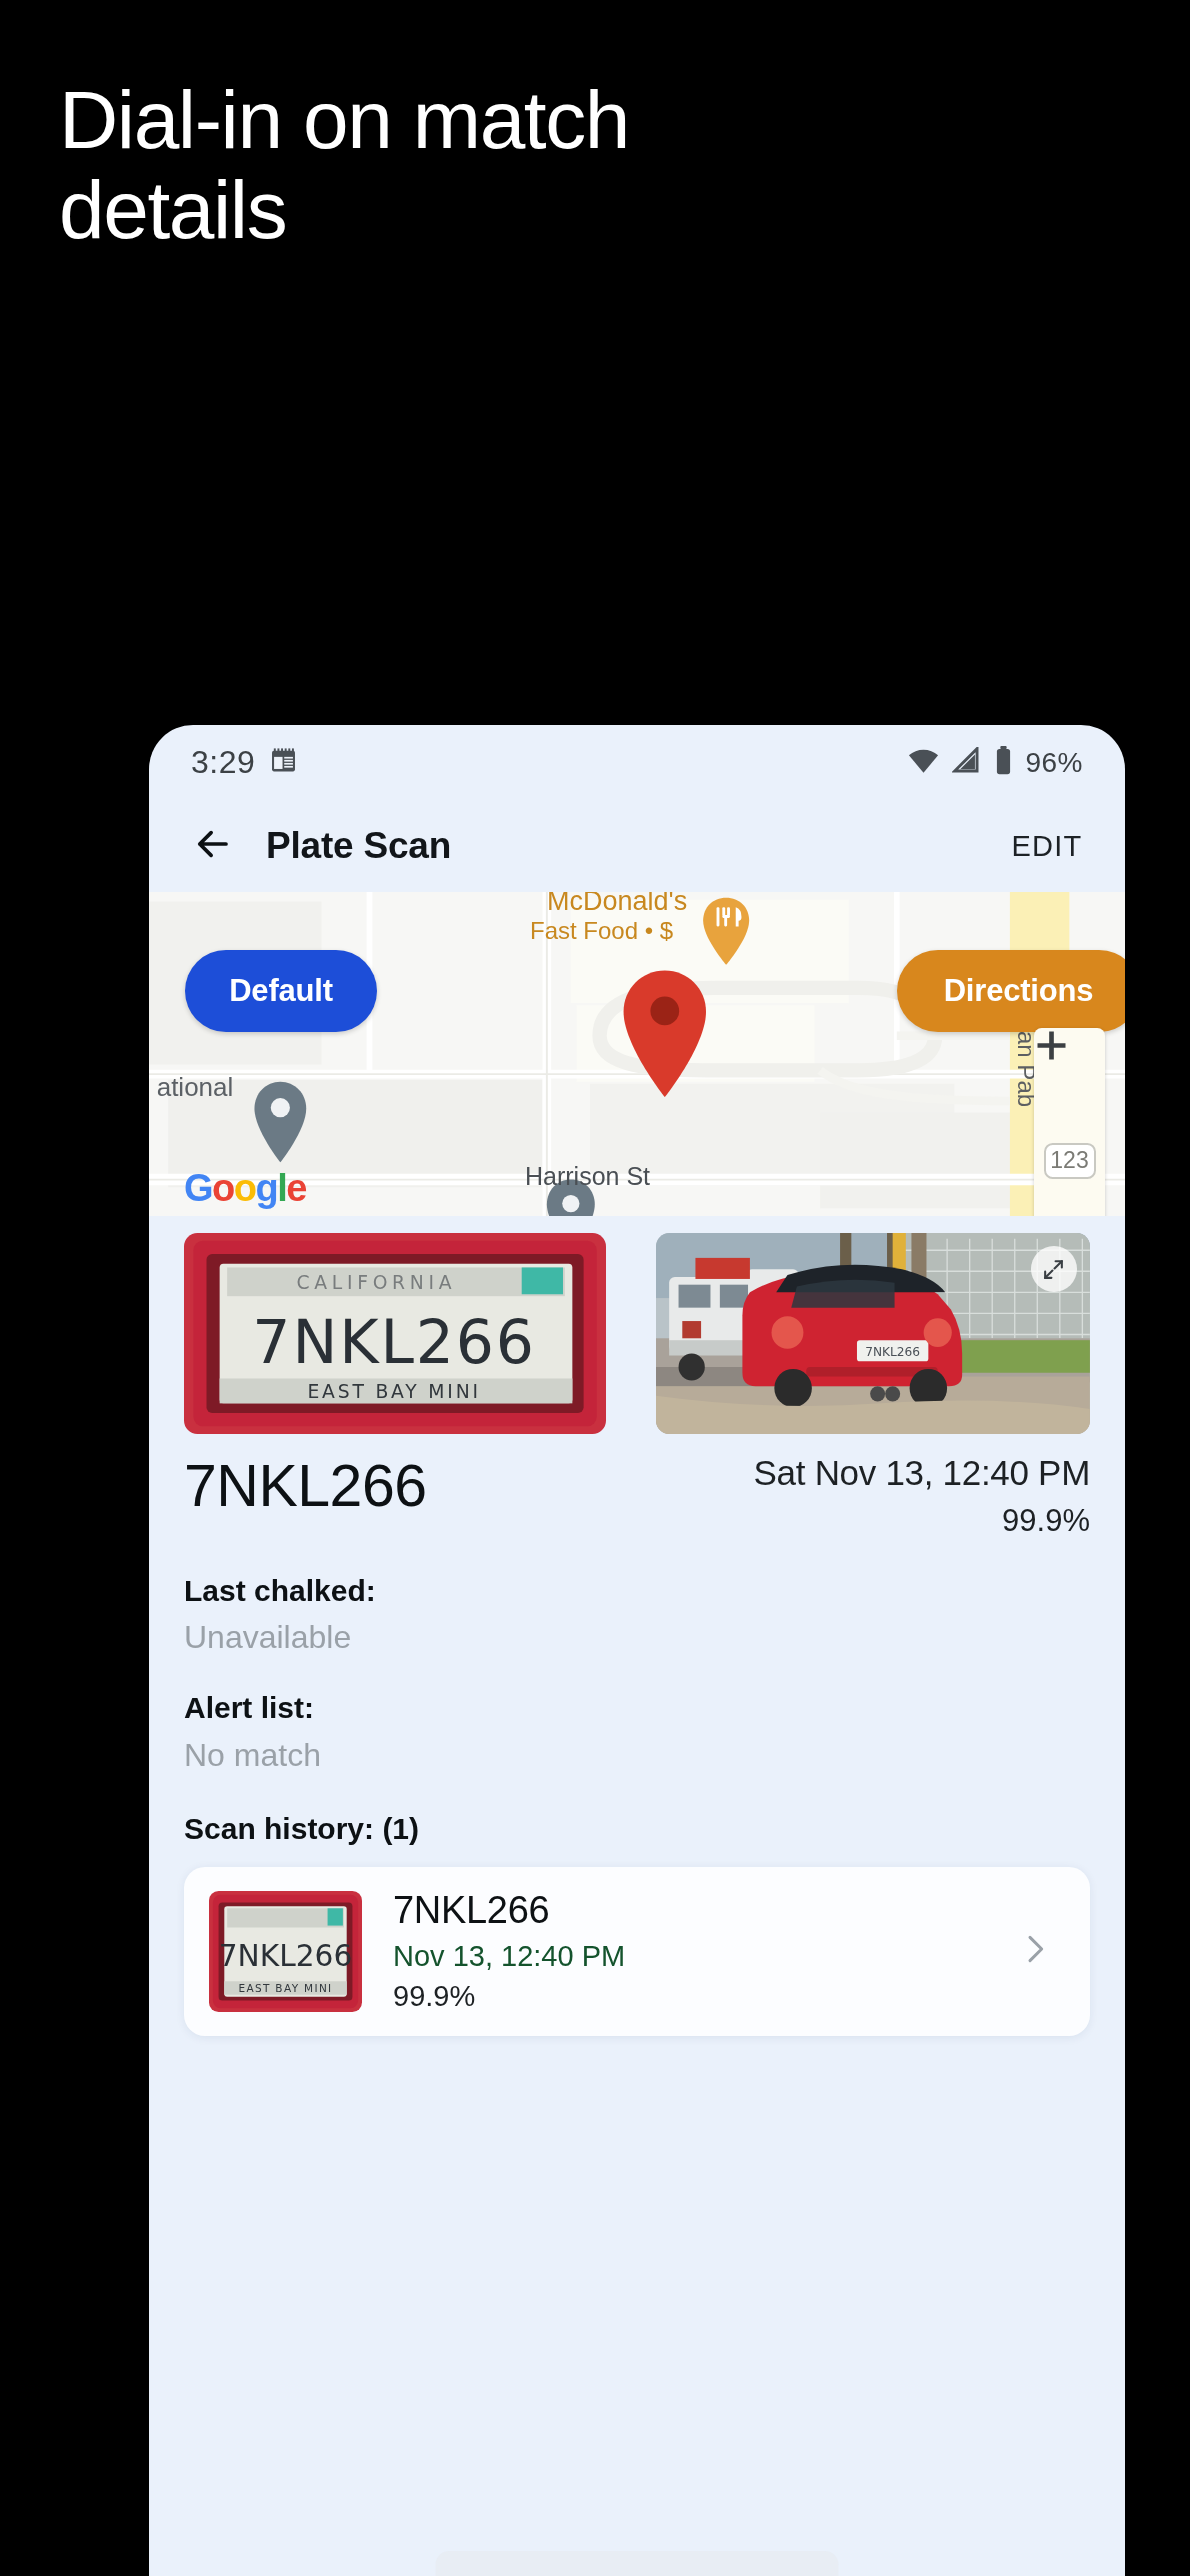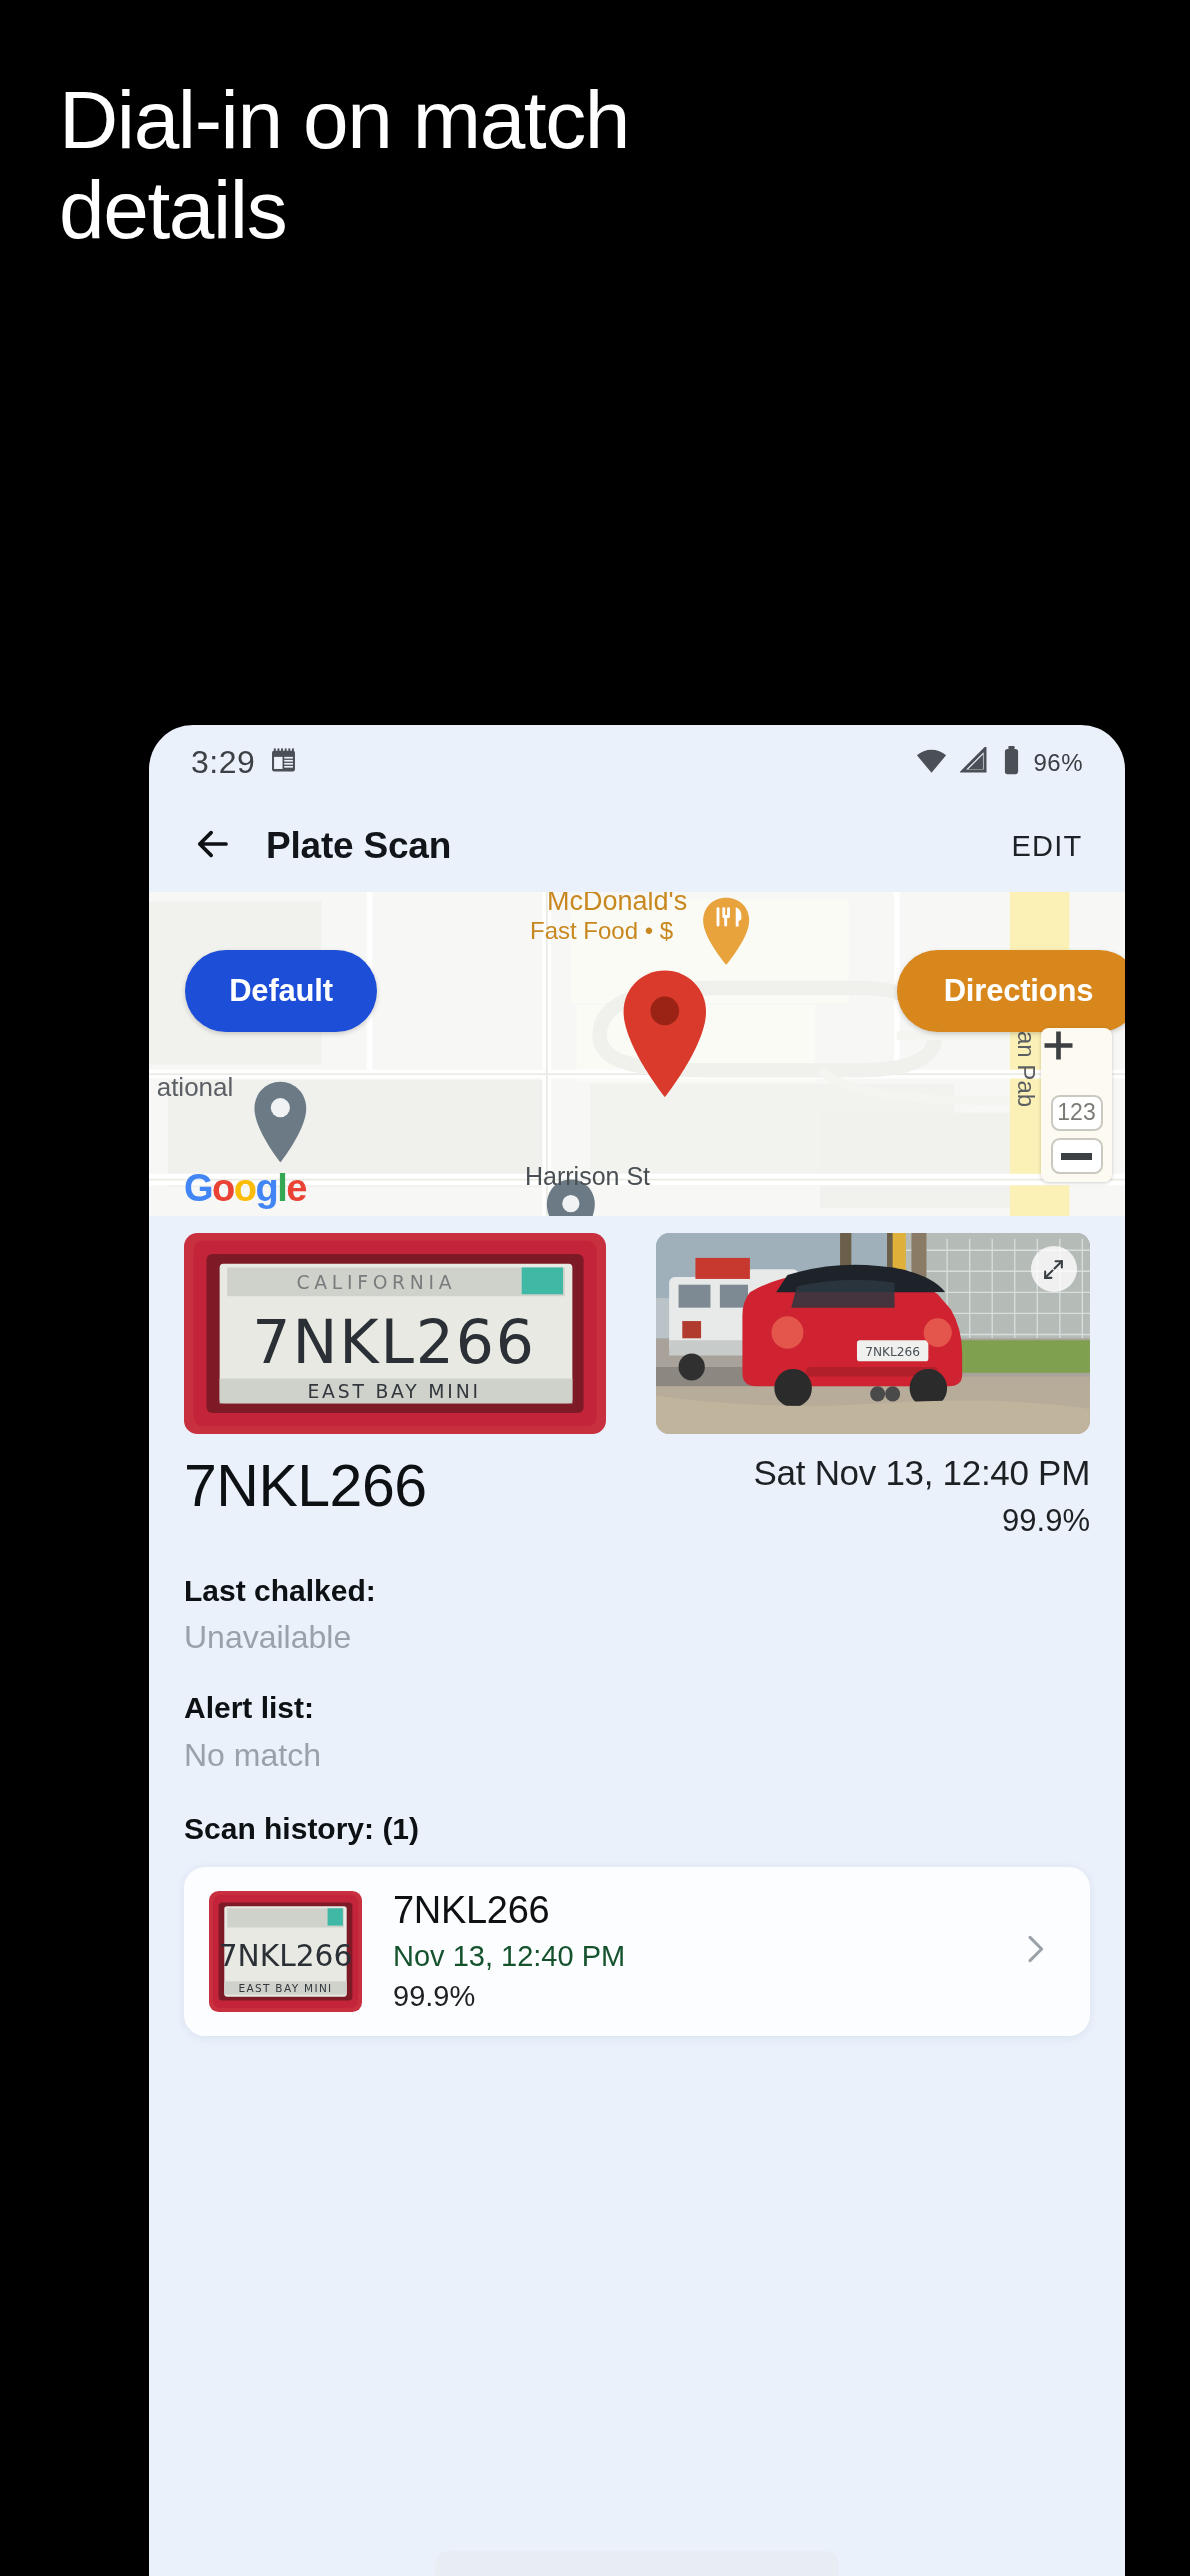--- a/index.html
+++ b/index.html
@@ -38,21 +38,21 @@
   .statusbar {
     position: absolute; left: 0; top: 0;
     width: 100%; height: 75px;
     display: flex; align-items: center;
     padding: 0 42px;
     color: #4a5056;
   }
   .sb-left { display: flex; align-items: center; gap: 13.4px; }
   .sb-time { font-size: 32px; font-weight: 400; color: #3c4145; letter-spacing: 0.5px; }
   .sb-right { margin-left: auto; display: flex; align-items: center; gap: 12.5px; }
-  .sb-batt-txt { font-size: 24px; color: #3c4145; letter-spacing: 0.5px; }
+  .sb-batt-txt { font-size: 28px; color: #3c4145; letter-spacing: 0.5px; }
   .ic { display: block; }
 
   
   .appbar {
     position: absolute; left: 0; top: 75px;
     width: 100%; height: 92px;
     display: flex; align-items: center;
     padding: 0 33px;
   }
   .back-btn { width: 59px; height: 59px; display: flex; align-items: center; justify-content: center; cursor: pointer; }
@@ -94,27 +94,28 @@
     font-size: 31px; font-weight: 700;
     display: flex; align-items: center; justify-content: center;
     cursor: pointer;
     letter-spacing: -0.2px;
     box-shadow: 0 1.9px 5.8px rgba(0,0,0,.18);
   }
   .chip-default { left: 36px; top: 58px; width: 192px; height: 82px; background: #1d4ed8; }
   .chip-directions { left: 748px; top: 58px; width: 243px; height: 82px; background: #d8871d; }
 
   .zoomctl {
-    position: absolute; right: 13px; top: 136px;
+    position: absolute; right: 20px; top: 136px;
     width: 71px;
     background: #fdfbf1;
     border-radius: 7.7px;
     box-shadow: 0 1px 3.8px rgba(0,0,0,.2);
     display: flex; flex-direction: column; align-items: center;
     padding: 3.8px 0;
+    gap: 48px;
   }
   .zoomctl-btn { width: 71px; height: 59px; display: flex; align-items: center; justify-content: center; cursor: pointer; }
   .shield {
     width: 52px; height: 36px; border: 2.9px solid #c9c9c2; border-radius: 8.6px;
     background: #fff; font-size: 23px; color: #7b7b75;
     display: flex; align-items: center; justify-content: center; margin: 3.8px 0;
   }
   .shield.minus { color: transparent; position: relative; }
   .shield.minus::after { content: ""; position: absolute; width: 31px; height: 6.7px; background: #3c4043; }
 

